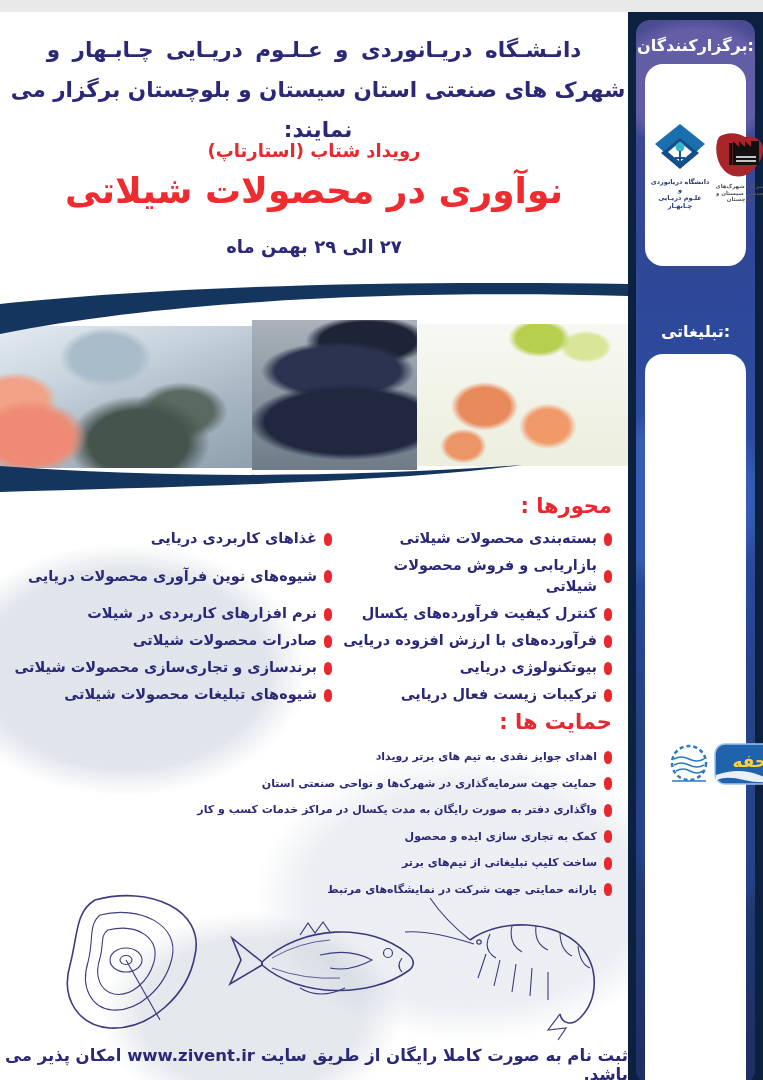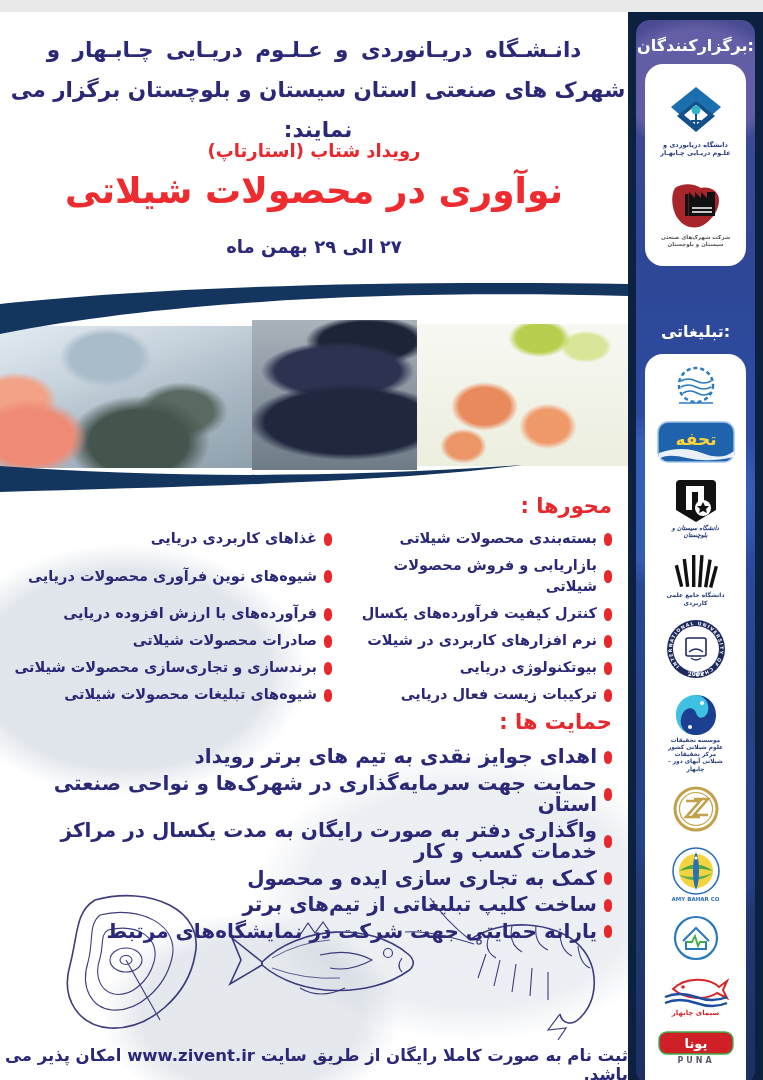--- a/index.html
+++ b/index.html
@@ -46,36 +46,36 @@
       linear-gradient(180deg,#f7f8f3 0%,#eceede 100%);}
   .ribbons{position:absolute;left:0;top:0;width:628px;height:214px;}
   
   .sect-h{color:#e8282d;font-size:21px;font-weight:bold;text-align:right;}
   .topics{position:absolute;top:482px;right:0;width:628px;padding:0 16px 0 6px;}
   .topic-grid{margin-top:10px;display:grid;grid-template-columns:272px 1fr;column-gap:8px;row-gap:6px;}
   .item{display:flex;align-items:center;gap:7px;color:#2b2977;font-size:14.5px;font-weight:bold;line-height:21px;text-align:right;}
   .bullet{flex:0 0 auto;width:8px;height:13px;background:#e8282d;border-radius:6px/8px;margin-top:1px;}
   .supports{position:absolute;top:698px;right:0;width:628px;padding:0 16px 0 6px;}
   .sup-list{margin-top:12px;display:flex;flex-direction:column;gap:5.5px;}
-  .sup-list .item{font-size:20px;line-height:21px;}
+  .sup-list .item{font-size:11px;line-height:21px;}
   .sketches{position:absolute;top:868px;left:0;width:628px;height:170px;direction:ltr;}
   .register{position:absolute;top:1034px;left:0;width:100%;color:#2b2977;font-size:16.5px;font-weight:bold;direction:rtl;}
   .register .url{direction:ltr;unicode-bidi:embed;color:#2b2977;}
   
   .sidebar{position:absolute;right:0;top:0;width:135px;height:1080px;background:#0c2040;}
   .sea{position:absolute;left:8px;right:8px;top:8px;bottom:8px;border-radius:14px;
     background:
       radial-gradient(120px 90px at 50% 6%, rgba(122,110,180,.55) 0 60%, transparent 75%),
       radial-gradient(140px 120px at 30% 45%, rgba(64,110,200,.5) 0 55%, transparent 75%),
       radial-gradient(150px 130px at 70% 75%, rgba(40,70,150,.55) 0 55%, transparent 75%),
       linear-gradient(180deg,#4a4b93 0%,#2f4796 22%,#2c4da5 45%,#24407e 70%,#1d2f63 100%);}
   .side-label{position:absolute;width:100%;text-align:center;color:#ffffff;font-size:16px;font-weight:bold;}
   .lbl-org{top:24px;}
   .lbl-sup{top:310px;}
-  .card{position:absolute;left:17px;width:101px;background:#ffffff;border-radius:18px;display:flex;flex-direction:column;align-items:center;}
+  .card{position:absolute;left:17px;width:101px;background:#ffffff;border-radius:18px;display:flex;flex-direction:row;align-items:center;}
   .card1{top:52px;height:202px;justify-content:space-around;padding:8px 4px;}
   .card2{top:342px;height:820px;justify-content:space-between;padding:9px 19px;}
   .logo-block{display:flex;flex-direction:column;align-items:center;}
   .cap{color:#223a7a;font-weight:bold;text-align:center;line-height:1.25;}
   .tiny{font-size:5.5px;color:#555;}
 </style>
 </head>
 <body>
 
 <div class="poster">
@@ -119,25 +119,25 @@
         <div class="item">
             <span class="bullet"></span>
             <span>شیوه‌های نوین فرآوری محصولات دریایی</span>
           </div>
         <div class="item">
             <span class="bullet"></span>
             <span>کنترل کیفیت فرآورده‌های یکسال</span>
           </div>
         <div class="item">
             <span class="bullet"></span>
+            <span>نرم افزارهای کاربردی در شیلات</span>
+          </div>
+        <div class="item">
+            <span class="bullet"></span>
             <span>فرآورده‌های با ارزش افزوده دریایی</span>
-          </div>
-        <div class="item">
-            <span class="bullet"></span>
-            <span>نرم افزارهای کاربردی در شیلات</span>
           </div>
         <div class="item">
             <span class="bullet"></span>
             <span>صادرات محصولات شیلاتی</span>
           </div>
         <div class="item">
             <span class="bullet"></span>
             <span>بیوتکنولوژی دریایی</span>
           </div>
         <div class="item">

